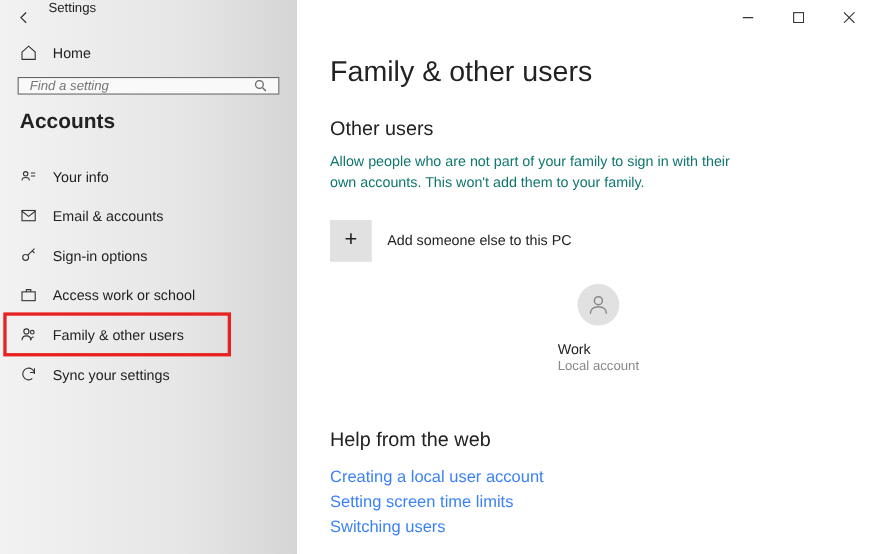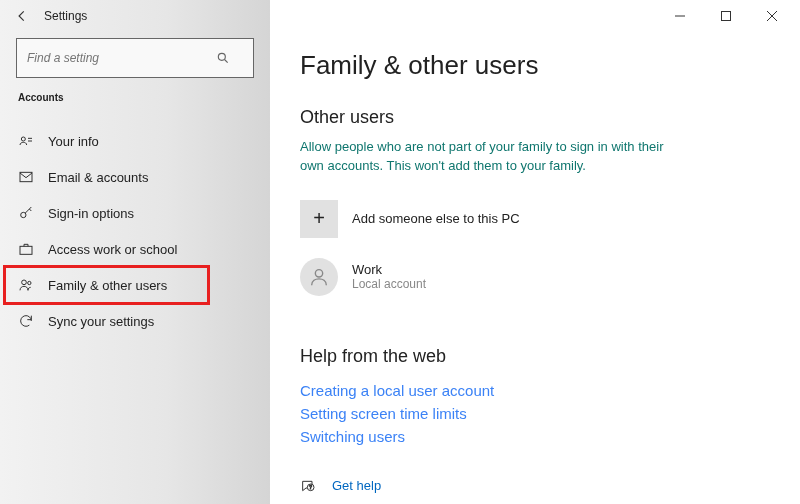--- a/index.html
+++ b/index.html
@@ -3,21 +3,21 @@
 <meta charset="utf-8">
 <style>
   * { box-sizing: border-box; font-family: "Segoe UI", Arial, sans-serif; }
   html, body { margin: 0; padding: 0; }
   body {
     width: 800px; height: 504px; overflow: hidden;
     background: #fff; position: relative;
   }
   .titlebar {
     position: absolute; top: 0; left: 0; right: 5px; height: 32px;
-    display: flex; align-items: center; z-index: 5;
+    display: flex; align-items: flex-start; z-index: 5;
   }
   .titlebar .back {
     width: 44px; height: 32px; display: flex; align-items: center; justify-content: center;
   }
   .titlebar .title { font-size: 12px; color: #222; }
   .win-controls {
     margin-left: auto; display: flex;
   }
   .win-controls .wc {
     width: 46px; height: 32px; display: flex; align-items: center; justify-content: center;
@@ -26,29 +26,29 @@
     position: absolute; top: 0; left: 0; width: 270px; height: 504px;
     background: linear-gradient(90deg, #f2f2f2 0%, #e6e6e6 62%, #d5d5d5 100%);
     padding-top: 32px;
   }
   .home-row {
     display: flex; align-items: center; gap: 14px;
     padding: 8px 0 8px 18px; font-size: 13px; color: #222;
   }
   .search-wrap { padding: 6px 16px 10px 16px; }
   .search {
-    width: 100%; height: 40px; border: 1px solid #666; background: #f9f9f9;
-    display: flex; align-items: center; padding: 0 8px; justify-content: flex-start;
+    width: 100%; height: 16px; border: 1px solid #666; background: #f9f9f9;
+    display: flex; align-items: center; padding: 0 8px; justify-content: space-between;
   }
   .search input {
     border: none; background: transparent; font-size: 12px; outline: none;
     width: 190px; font-style: italic; color: #666;
   }
   .cat {
-    padding: 4px 0 4px 18px; font-size: 10px; font-weight: 600; color: #222;
+    padding: 4px 0 4px 18px; font-size: 19px; font-weight: 600; color: #222;
   }
   .nav { margin-top: 16px; }
   .nav-item {
     display: flex; align-items: center; gap: 14px;
     padding: 10px 0 10px 18px; font-size: 13px; color: #222;
     position: relative;
   }
   .nav-item.highlight::before {
     content: ""; position: absolute; left: 3px; right: 60px;
     top: -2px; bottom: -2px;
@@ -67,20 +67,21 @@
     display: flex; align-items: center; gap: 14px; padding: 6px 0 6px 0;
     font-size: 13px; color: #222;
   }
   .plus-box {
     width: 38px; height: 38px; background: #e1e1e1;
     display: flex; align-items: center; justify-content: center; font-size: 20px; color: #222;
   }
   .user-row {
     display: flex; align-items: center; gap: 14px; padding: 6px 0 6px 0;
     margin-top: 8px;
+    flex-direction: column;
   }
   .avatar-circle {
     width: 38px; height: 38px; border-radius: 50%; background: #e1e1e1;
     display: flex; align-items: center; justify-content: center;
   }
   .user-lines .name { font-size: 13px; color: #222; }
   .user-lines .sub { font-size: 12px; color: #888; }
   .help-section h2 { margin-top: 44px; margin-bottom: 12px; }
   .link { font-size: 15px; color: #3b82f6; padding: 3px 0; cursor: pointer; }
   .footer-links { margin-top: 26px; }
@@ -111,20 +112,28 @@
     <div class="wc">
       <svg width="10" height="10" stroke="#333" stroke-width="1">
           <line x1="0" y1="0" x2="10" y2="10"></line>
           <line x1="10" y1="0" x2="0" y2="10"></line>
         </svg>
     </div>
   </div>
 </div>
 
 <div class="sidebar">
+  <div class="home-row">
+    <span class="ico">
+      <svg width="16" height="16" viewBox="0 0 24 24" fill="none" stroke="#333" stroke-width="1.5">
+          <path d="M3 11 L12 3 L21 11 V21 H3 Z"></path>
+        </svg>
+    </span>
+    <span>Home</span>
+  </div>
 
   <div class="search-wrap">
     <div class="search">
       <input placeholder="Find a setting" style="">
       <span class="ico">
         <svg width="14" height="14" viewBox="0 0 24 24" fill="none" stroke="#666" stroke-width="2">
             <circle cx="10" cy="10" r="6"></circle>
             <line x1="15" y1="15" x2="20" y2="20"></line>
           </svg>
       </span>

